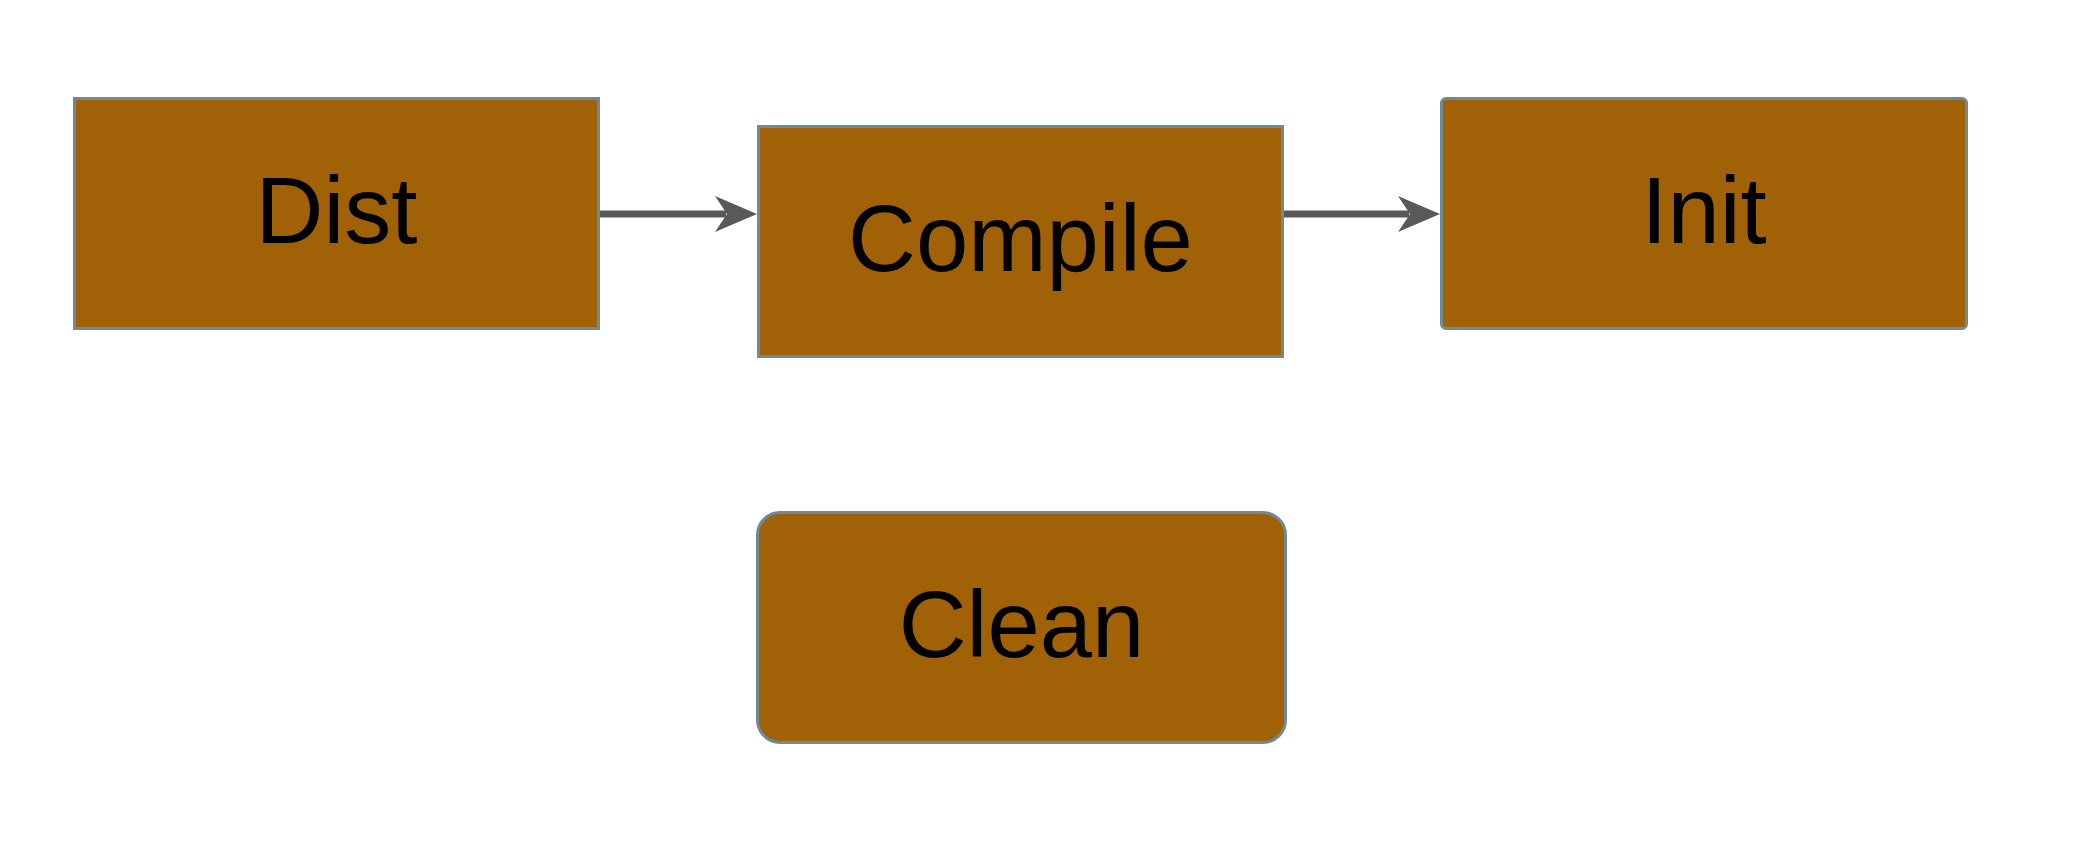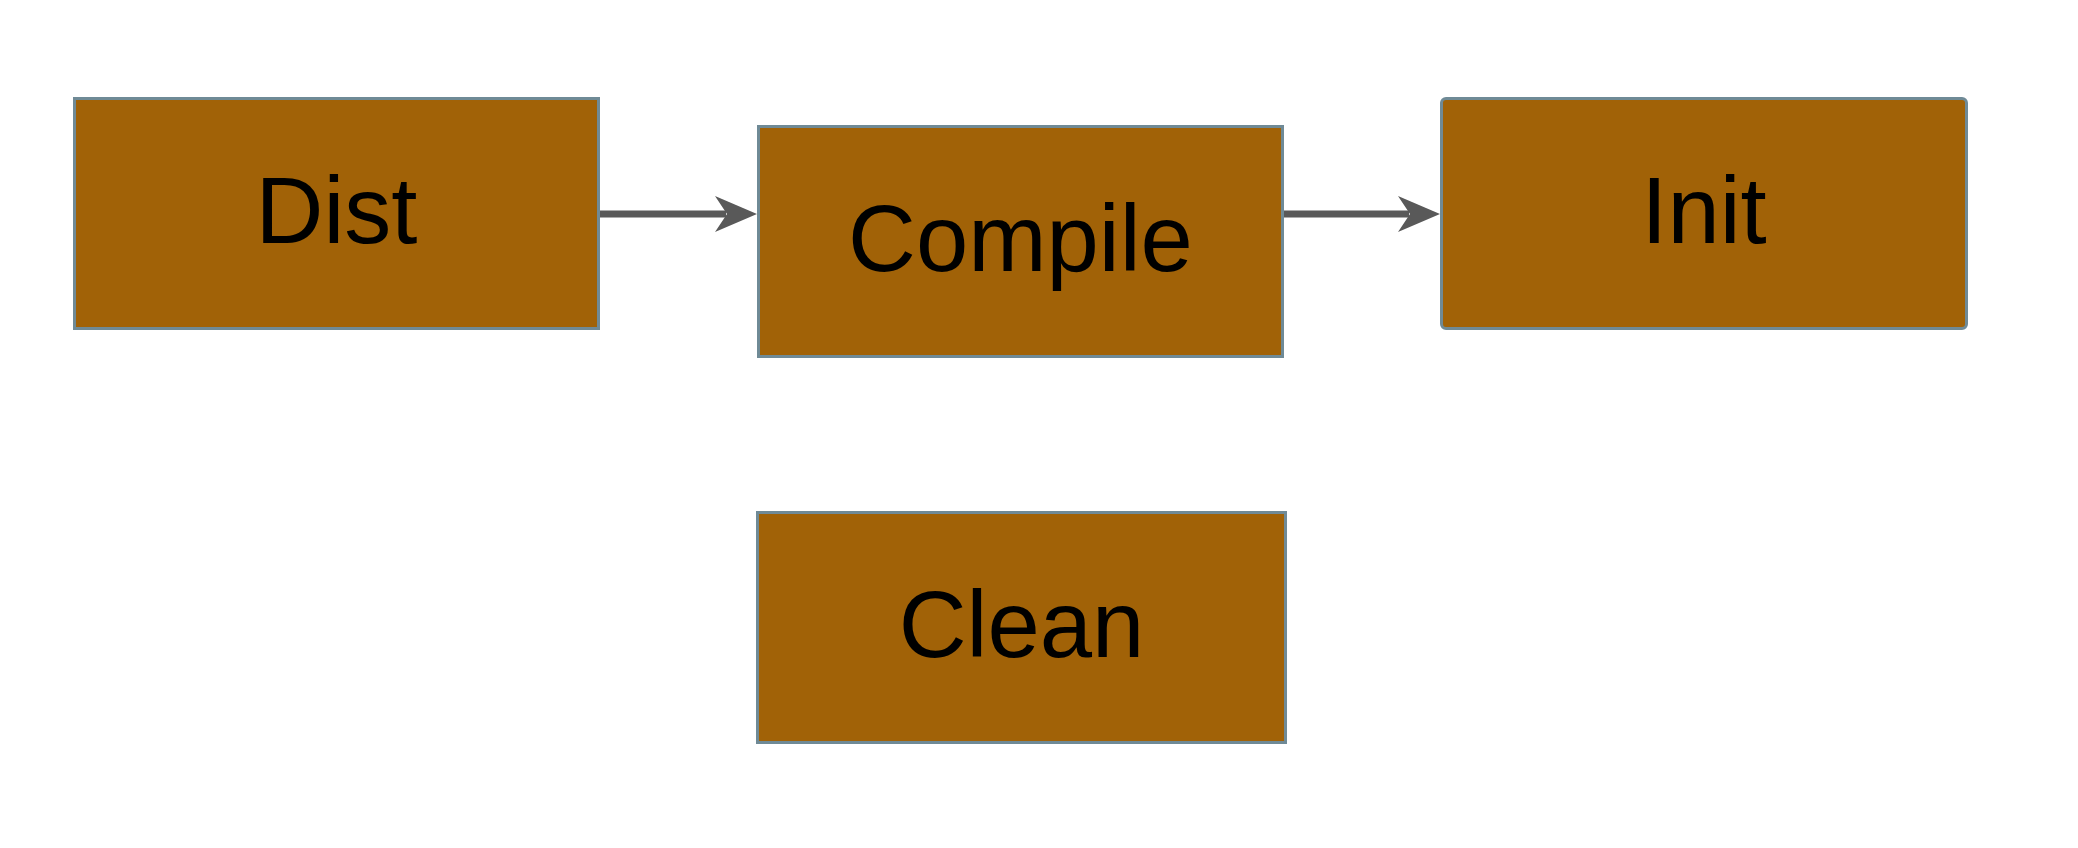--- a/index.html
+++ b/index.html
@@ -29,21 +29,21 @@
   .node .label {
     font-size: 94px;
     line-height: 1;
     color: #000000;
     white-space: nowrap;
     padding-bottom: 6px; 
   }
   .node-dist    { left: 73px;   top: 97px;  width: 527px; height: 233px; }
   .node-compile { left: 757px;  top: 97px;  width: 527px; height: 233px; margin-top: 28px; }
   .node-init    { left: 1440px; top: 97px;  width: 528px; height: 233px; border-radius: 6px; }
-  .node-clean   { left: 756px;  top: 511px; width: 531px; height: 233px; }
+  .node-clean   { left: 756px;  top: 511px; width: 531px; height: 233px; border-radius: 24px; }
   .edge {
     position: absolute;
     overflow: visible;
   }
   .edge-1 { left: 600px;  top: 190px; }
   .edge-2 { left: 1284px; top: 190px; }
 </style>
 </head>
 <body>
 

